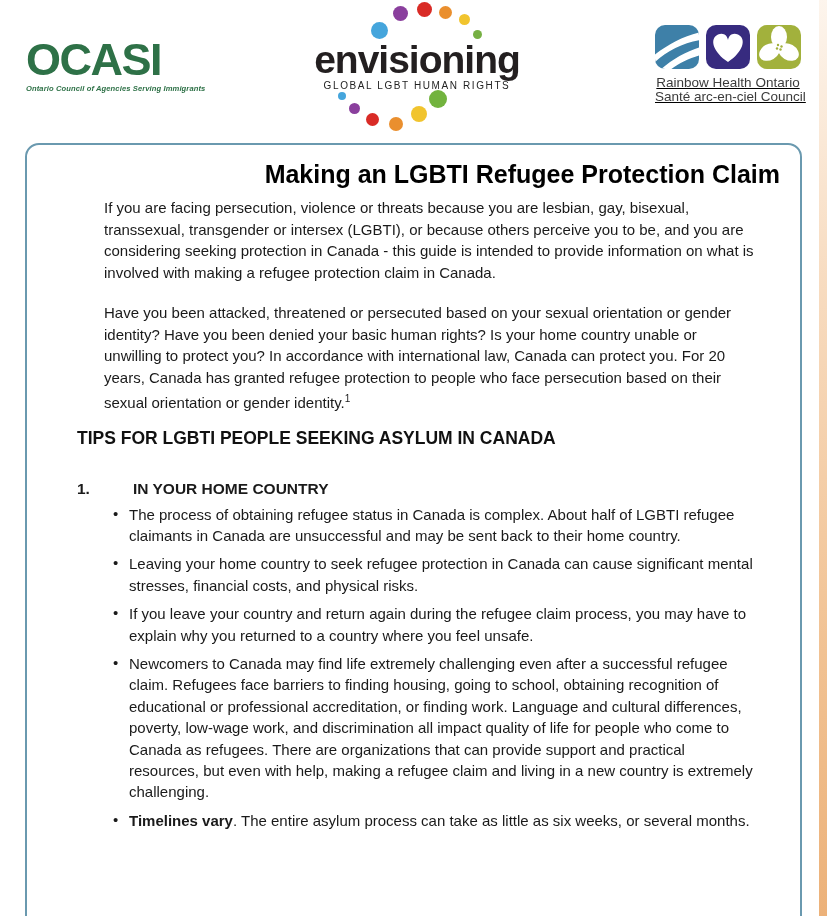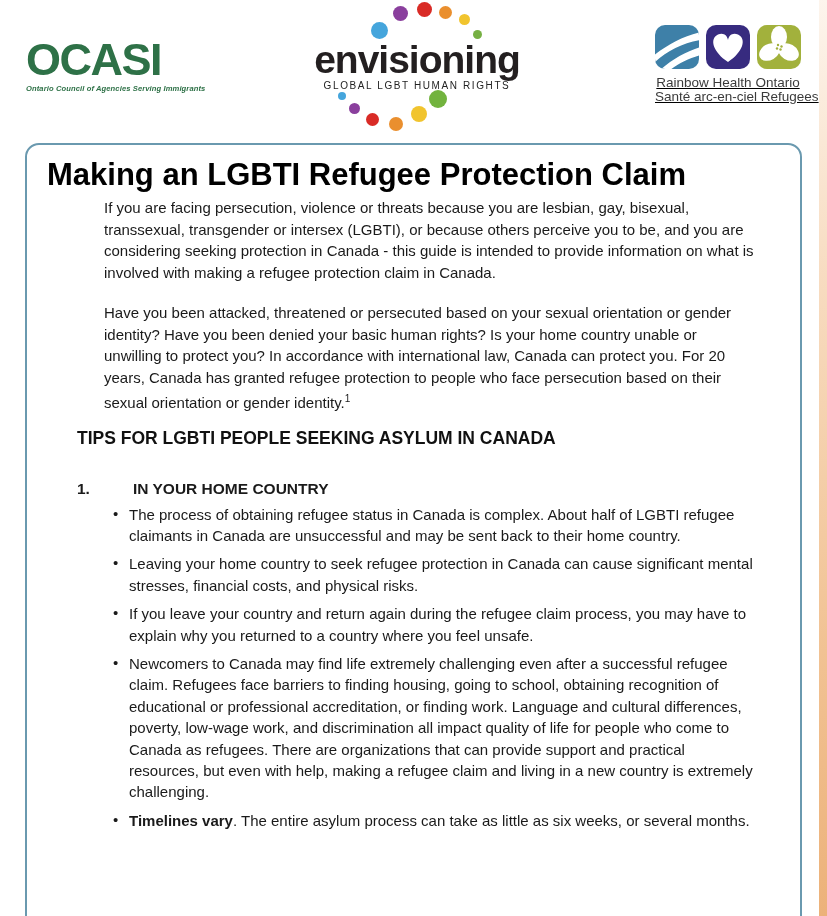--- a/index.html
+++ b/index.html
@@ -35,22 +35,22 @@
   .rho-tiles{display:flex;justify-content:center;gap:7px;}
   .rho-text{margin-top:7px;text-align:center;font-size:13.5px;line-height:14px;
     color:var(--rho-text,#3b3b3b);white-space:nowrap;}
 
   
   .panel{
     position:absolute;left:25px;top:143px;width:773px;height:810px;
     background:#ffffff;border:2px solid var(--panel-border,#6a99af);border-radius:14px;
     color:var(--body-text,#1a1a1a);
   }
-  .doc-title{margin:14px 20px 0 20px;text-align:left;
-    font-size:31px;line-height:31px;font-weight:bold;color:#000;}
+  .doc-title{margin:14px 20px 0 20px;text-align:right;
+    font-size:25px;line-height:31px;font-weight:bold;color:#000;}
   .h-intro{margin:31px 0 0 50px;font-size:17px;font-weight:bold;color:#111;}
   .h-tips{margin:14px 0 0 50px;font-size:17.5px;font-weight:bold;color:#111;}
   #intro-paragraphs p{margin:7px 42px 0 77px;font-size:15px;line-height:21.5px;}
   #intro-paragraphs p + p{margin-top:19px;}
   #intro-paragraphs sup{font-size:10px;}
   .sec-row{margin:31px 0 0 50px;display:flex;font-weight:bold;}
   .sec-num{width:56px;font-size:15.5px;}
   .sec-title{font-size:15.5px;}
   #bullets{list-style:none;margin:6px 45px 0 0;padding:0;}
   #bullets li{position:relative;padding-left:102px;margin-bottom:7px;
@@ -123,21 +123,21 @@
             <circle cx="21" cy="20" r="1.2"></circle>
             <circle cx="24.5" cy="21.5" r="1.2"></circle>
             <circle cx="20" cy="23.5" r="1.2"></circle>
             <circle cx="23.5" cy="24.5" r="1.2"></circle>
           </g>
         </g>
       </svg>
     </div>
     <div class="rho-text">
       <div>Rainbow Health Ontario</div>
-      <div>Santé arc-en-ciel Refugees</div>
+      <div>Santé arc-en-ciel Council</div>
     </div>
   </div>
 </div>
 
 <div class="panel">
   <h1 class="doc-title">
     <span>Making an LGBTI Refugee Protection Claim</span><br>
   </h1>
 
 

